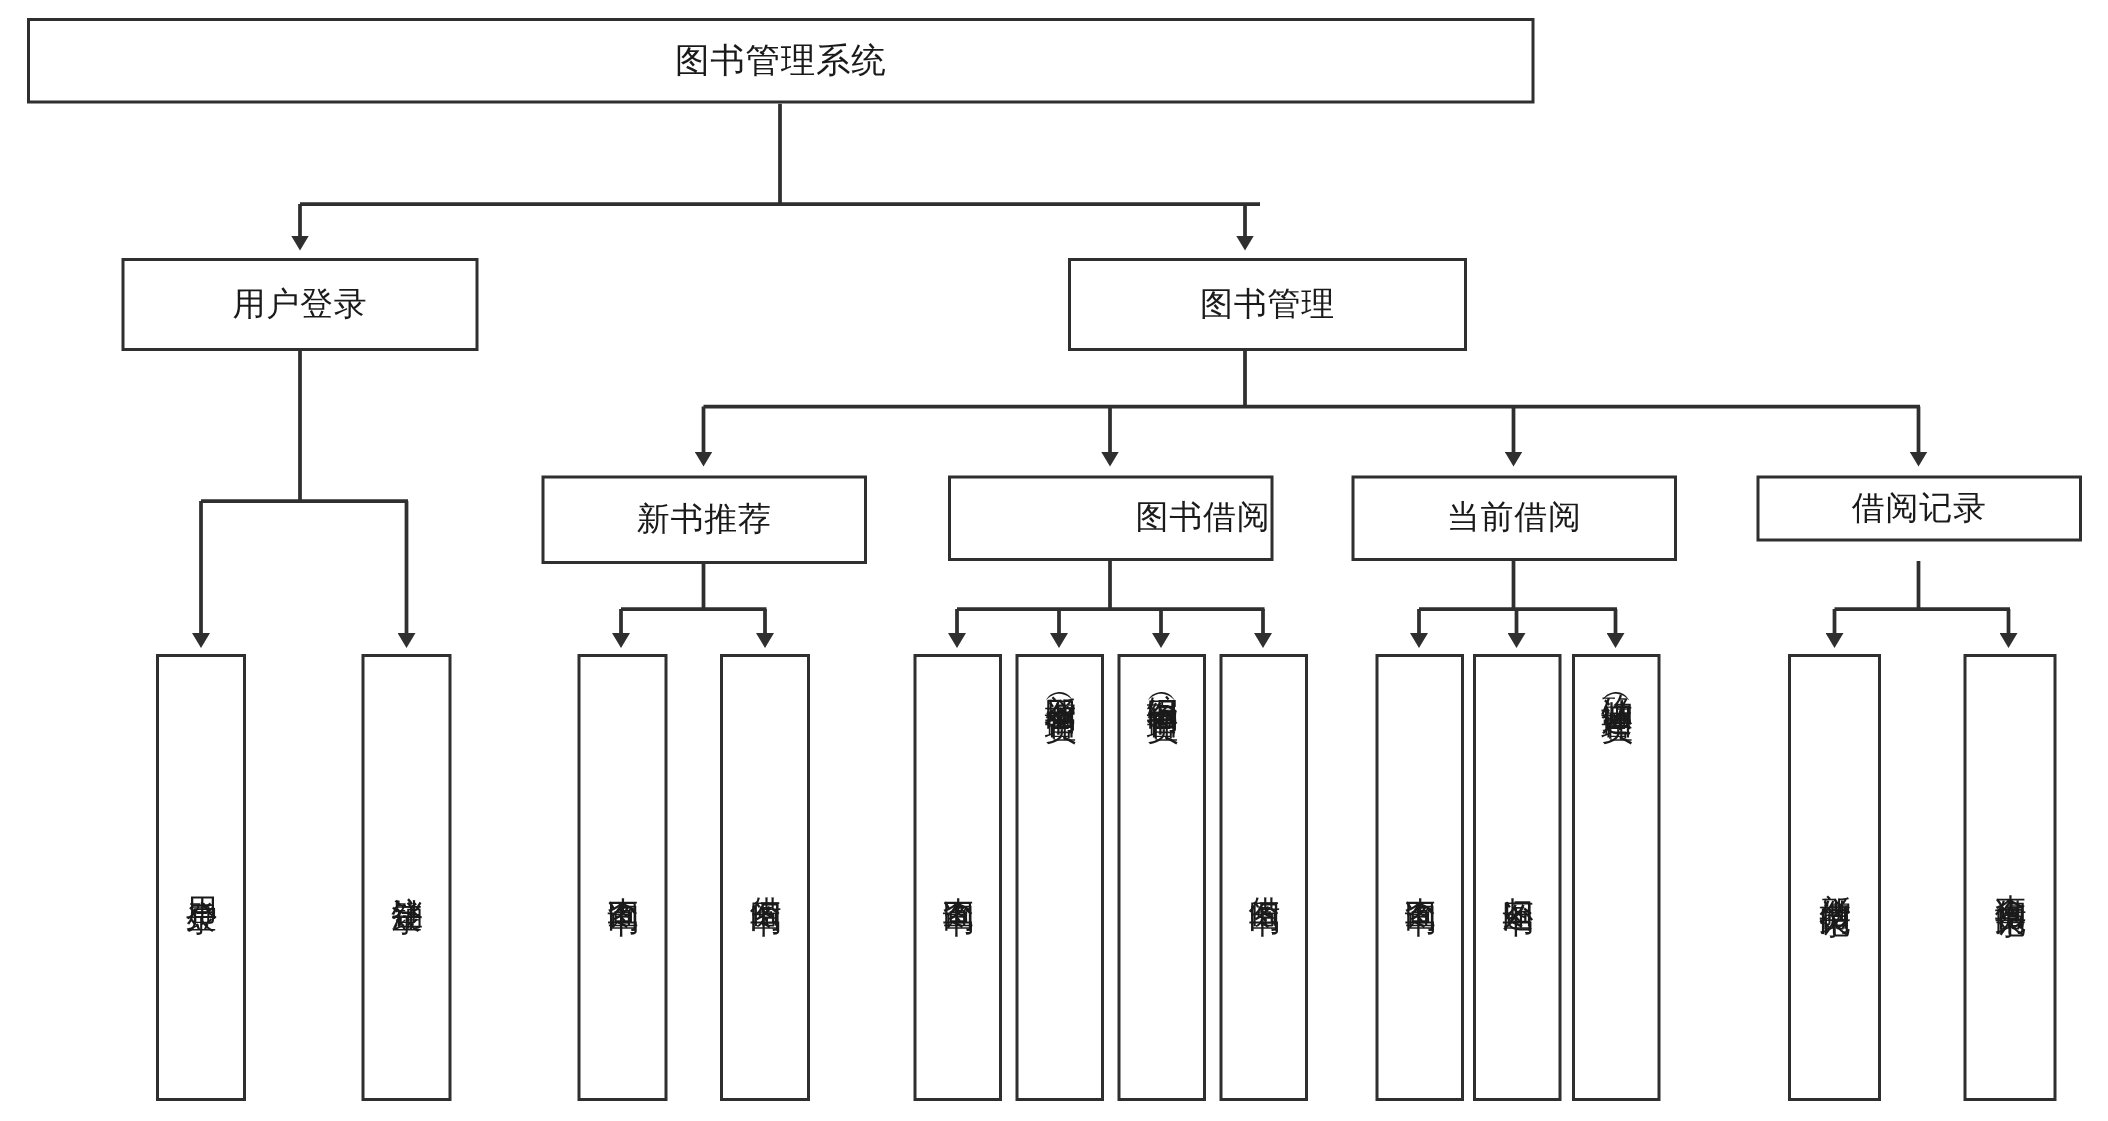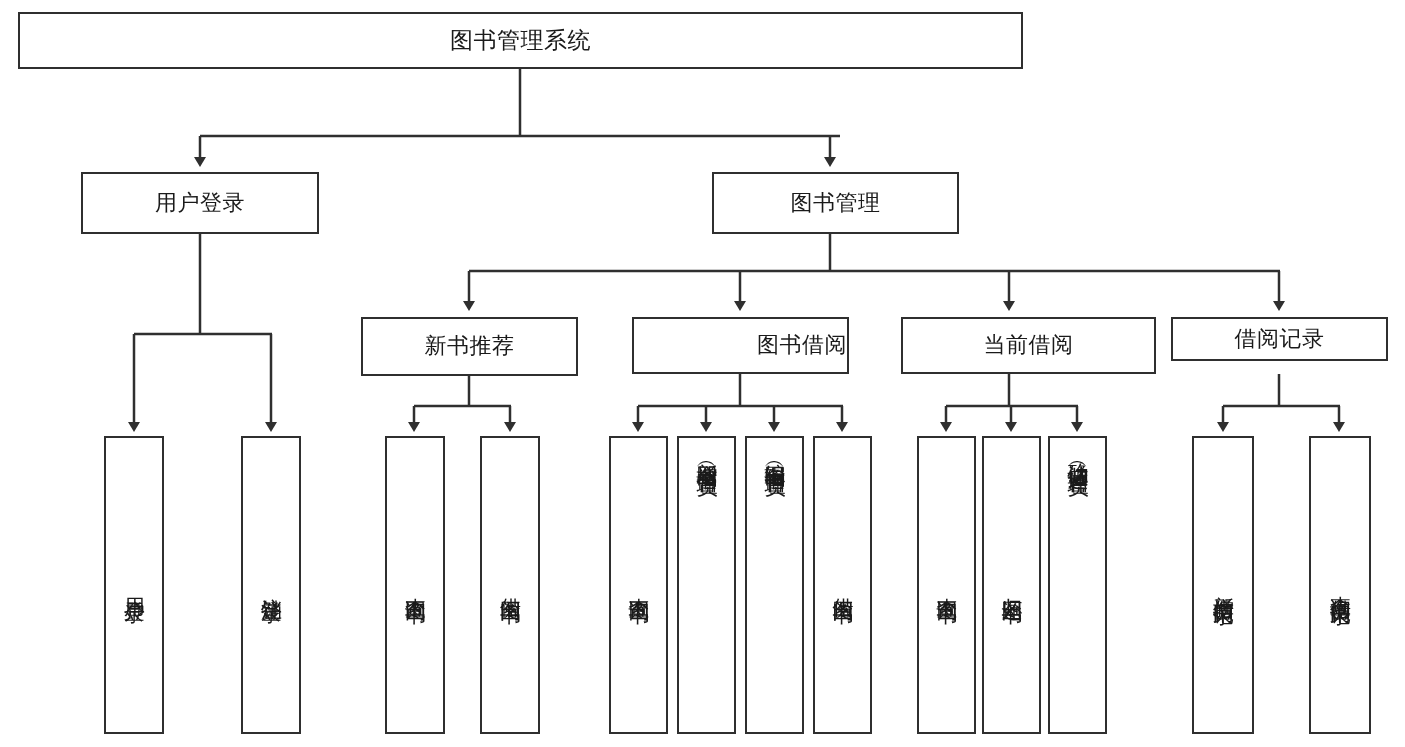--- a/index.html
+++ b/index.html
@@ -125,31 +125,31 @@
     </g>
   </svg>
 
   <div class="node level-0" style="left:18px; top:12px; width:1005px; height:57px;">
     <span class="node-label">图书管理系统</span>
   </div>
 
   <div class="node level-1" style="left:81px; top:172px; width:238px; height:62px;">
     <span class="node-label">用户登录</span>
   </div>
-  <div class="node level-1" style="left:712px; top:172px; width:247px; height:62px;">
+  <div class="node level-1" style="left:712px; top:172px; width:266px; height:62px;">
     <span class="node-label">图书管理</span>
   </div>
 
   <div class="node level-2" style="left:361px; top:317px; width:217px; height:59px;">
     <span class="node-label">新书推荐</span>
   </div>
   <div class="node level-2" style="left:632px; top:317px; width:217px; height:57px;justify-content:flex-end;">
     <span class="node-label">图书借阅</span>
   </div>
-  <div class="node level-2" style="left:901px; top:317px; width:255px; height:57px;">
+  <div class="node level-2" style="left:901px; top:317px; width:217px; height:57px;">
     <span class="node-label">当前借阅</span>
   </div>
   <div class="node level-2" style="left:1171px; top:317px; width:217px; height:44px;">
     <span class="node-label">借阅记录</span>
   </div>
 
   <div class="node leaf leaf-center" style="left:104px; top:436px; width:60px; height:298px;">
     <span class="node-label">用户登录</span>
   </div>
   <div class="node leaf leaf-center" style="left:241px; top:436px; width:60px; height:298px;">

